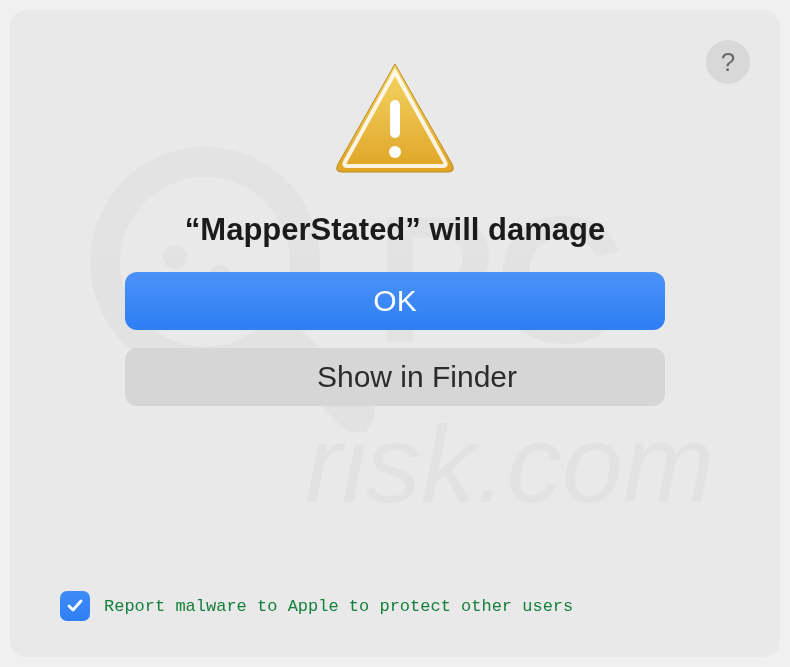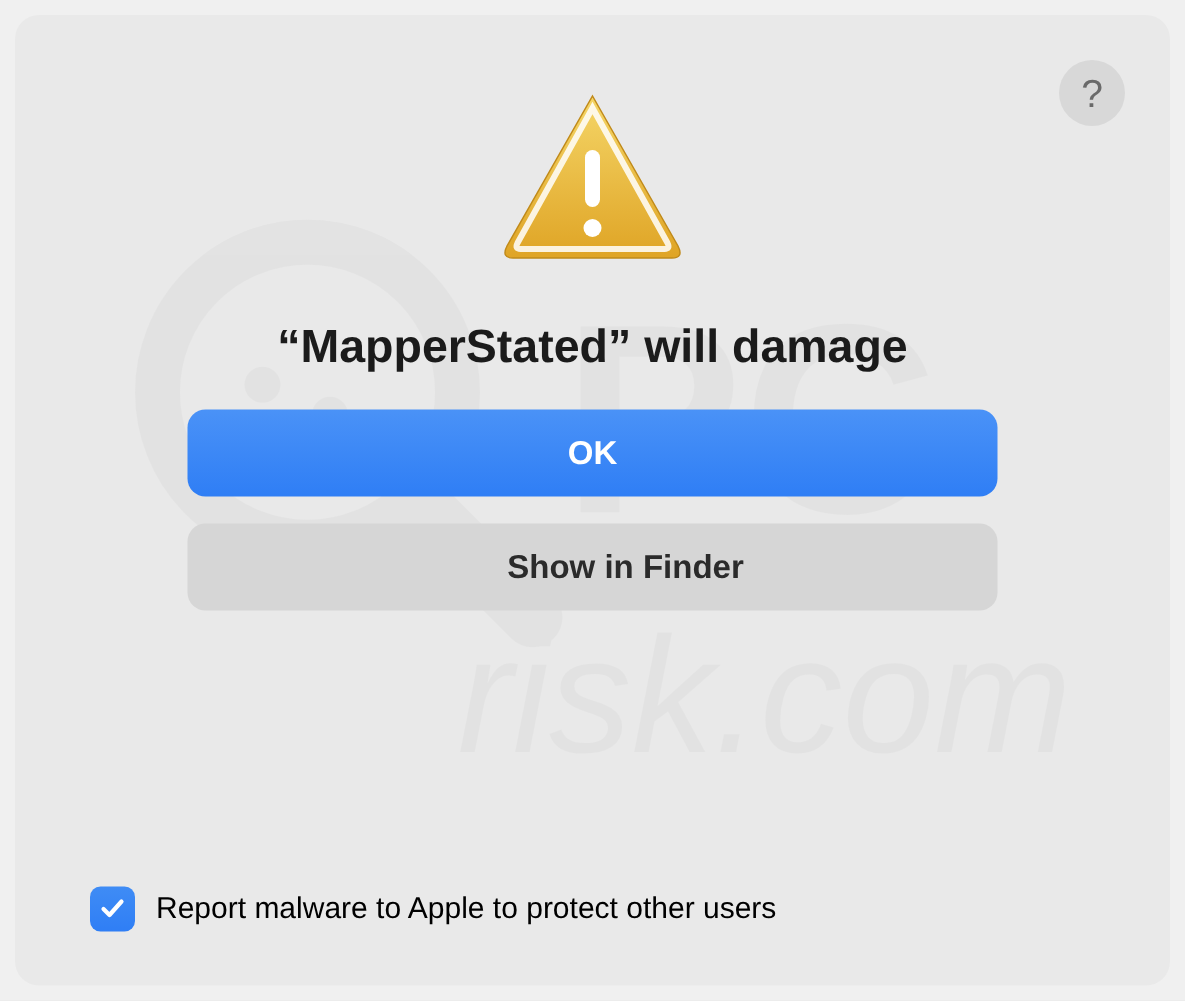--- a/index.html
+++ b/index.html
@@ -96,22 +96,22 @@
       flex-direction: column;
       gap: 18px;
       z-index: 1;
     }
     
     .btn {
       width: 100%;
       height: 58px;
       border-radius: 12px;
       border: none;
-      font-size: 22px;
-      font-weight: 700;
+      font-size: 30px;
+      font-weight: 400;
       cursor: pointer;
       font-family: inherit;
     }
     
     .btn-primary {
       background: linear-gradient(180deg, #4a92f7 0%, #2f7ef5 100%);
       color: #ffffff;
     }
     
     .btn-secondary {
@@ -141,22 +141,23 @@
       cursor: pointer;
       flex-shrink: 0;
     }
     
     .checkbox svg {
       width: 20px;
       height: 20px;
     }
     
     .checkbox-label {
-      font-size: 20px;
-      color: #000000;
+      font-size: 17px;
+      color: #15803d;
+      font-family: Liberation Mono, monospace;
     }
   </style>
 </head>
 <body>
 
 <div class="dialog">
 
   <div class="watermark">
     <svg viewBox="0 0 700 500">
       <circle cx="160" cy="180" r="100" fill="none" stroke="#888" stroke-width="30"></circle>

